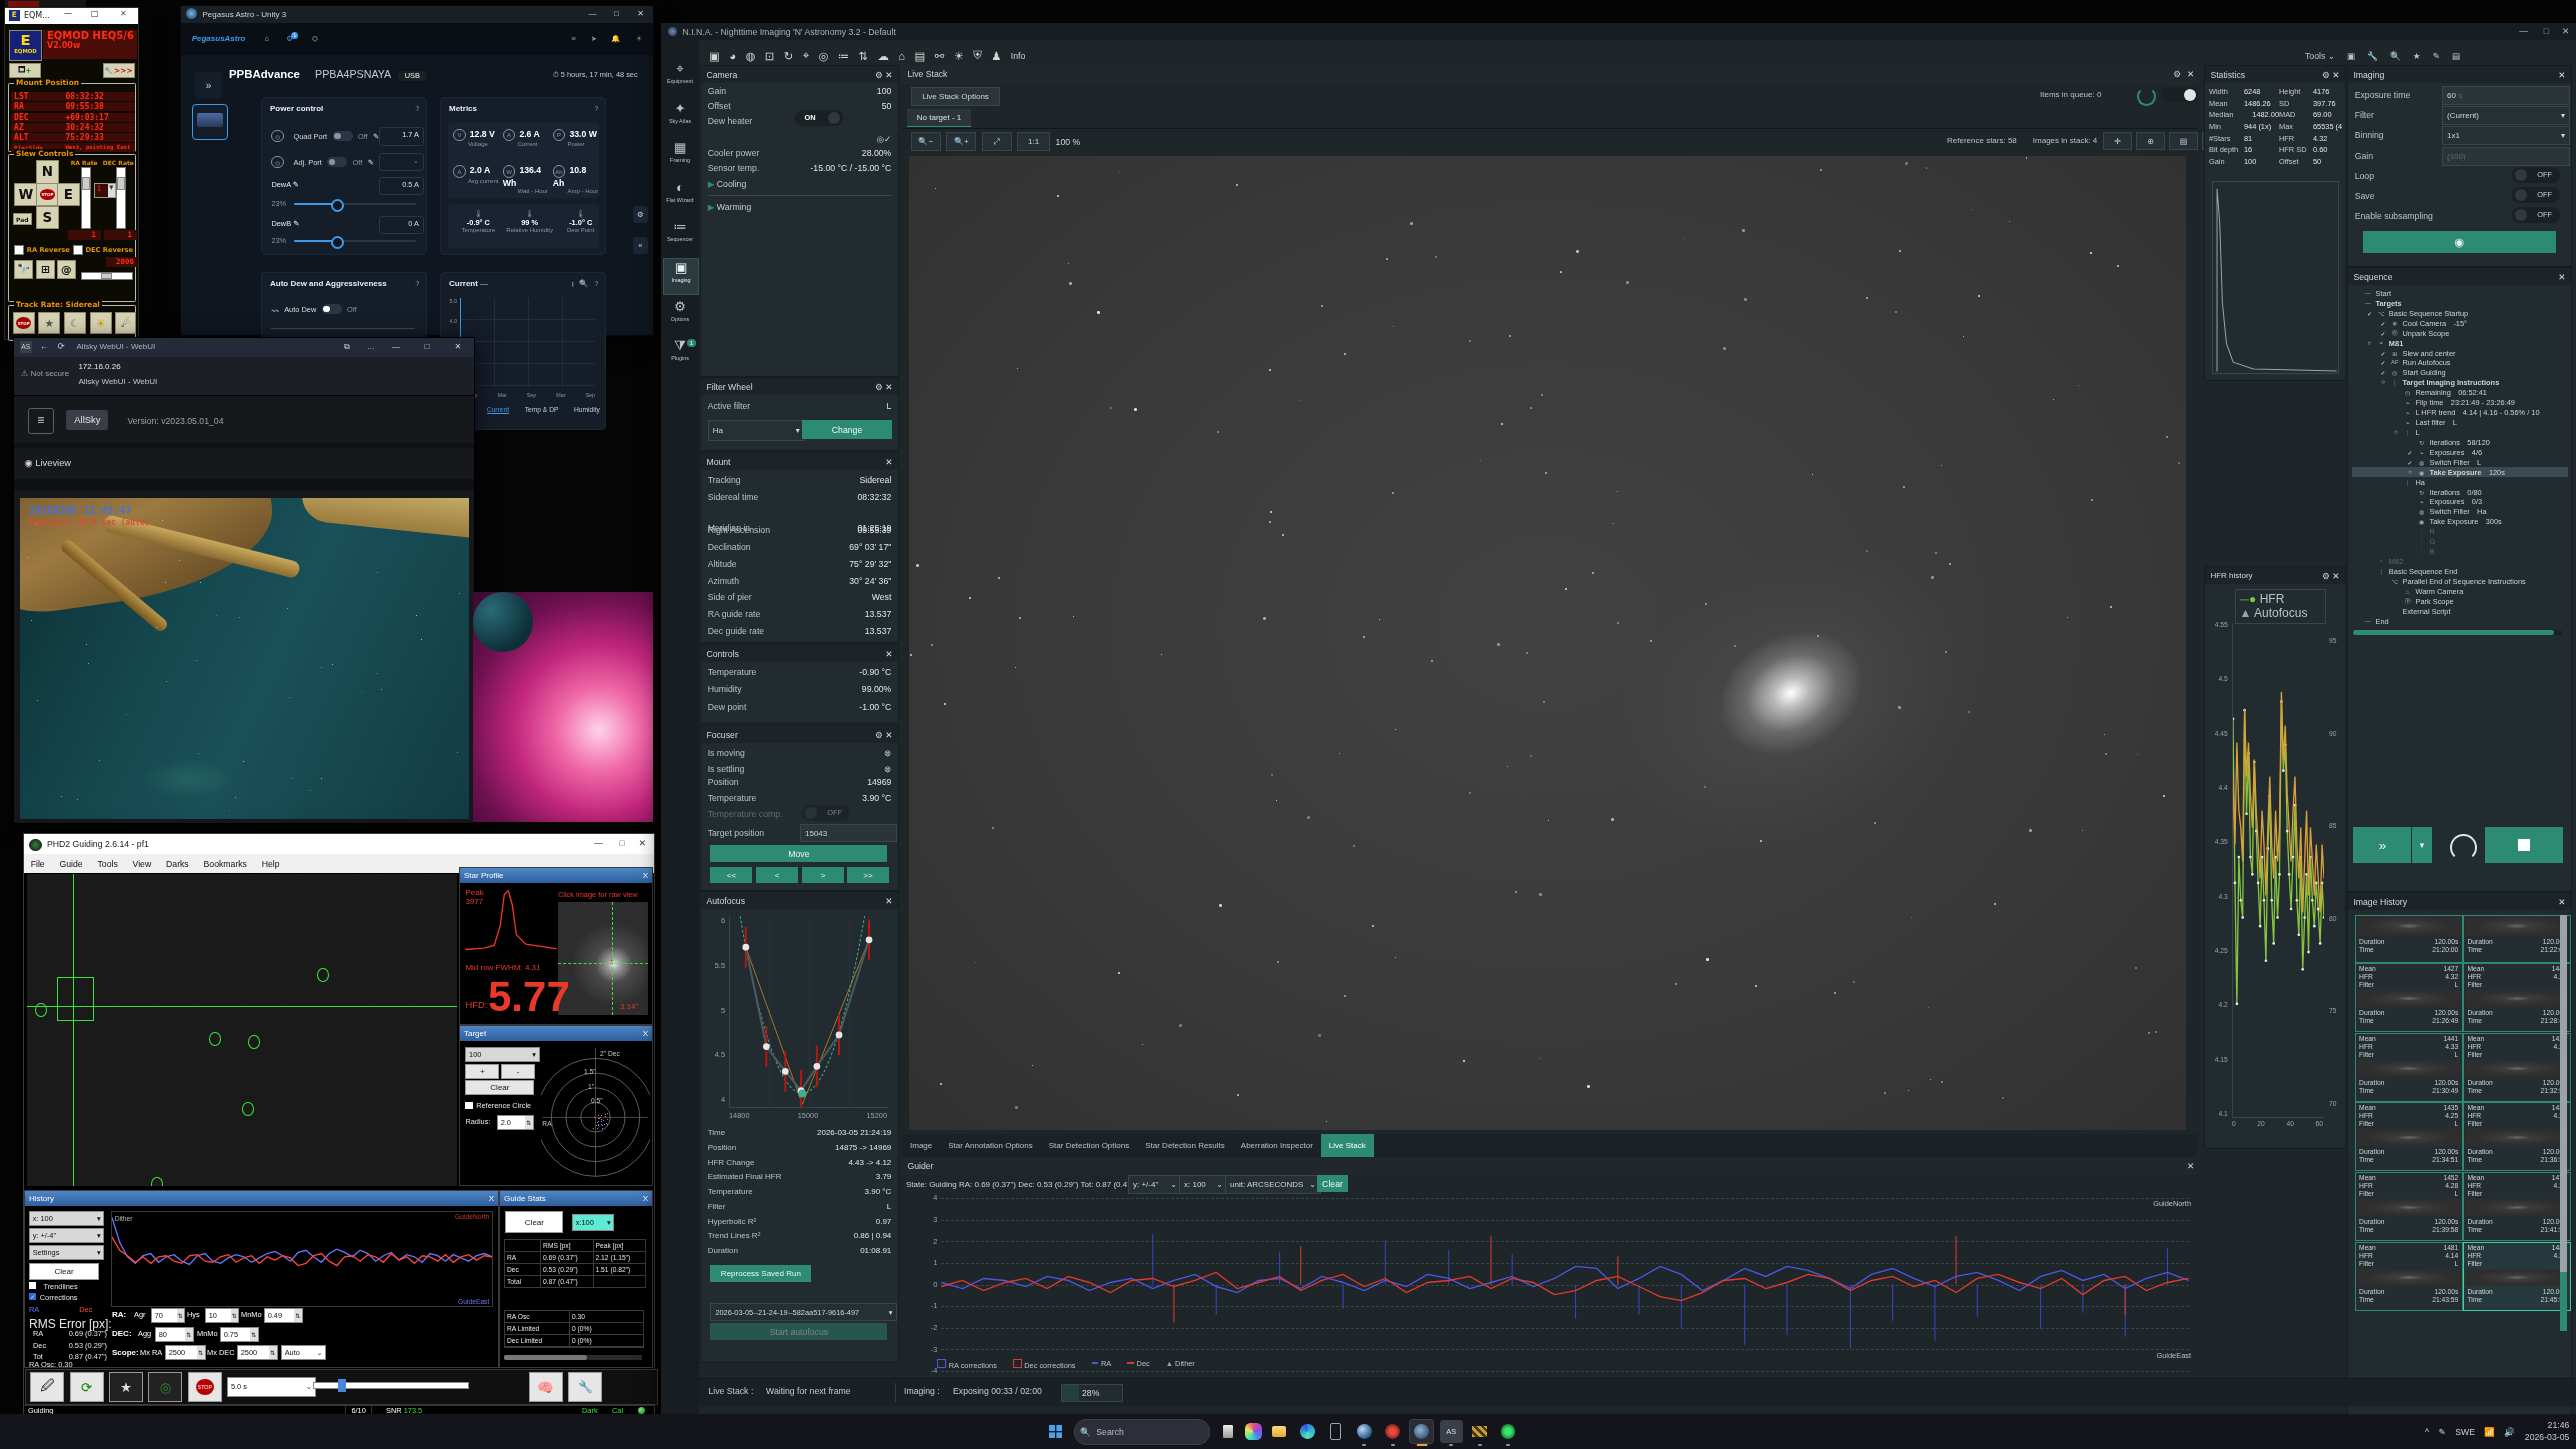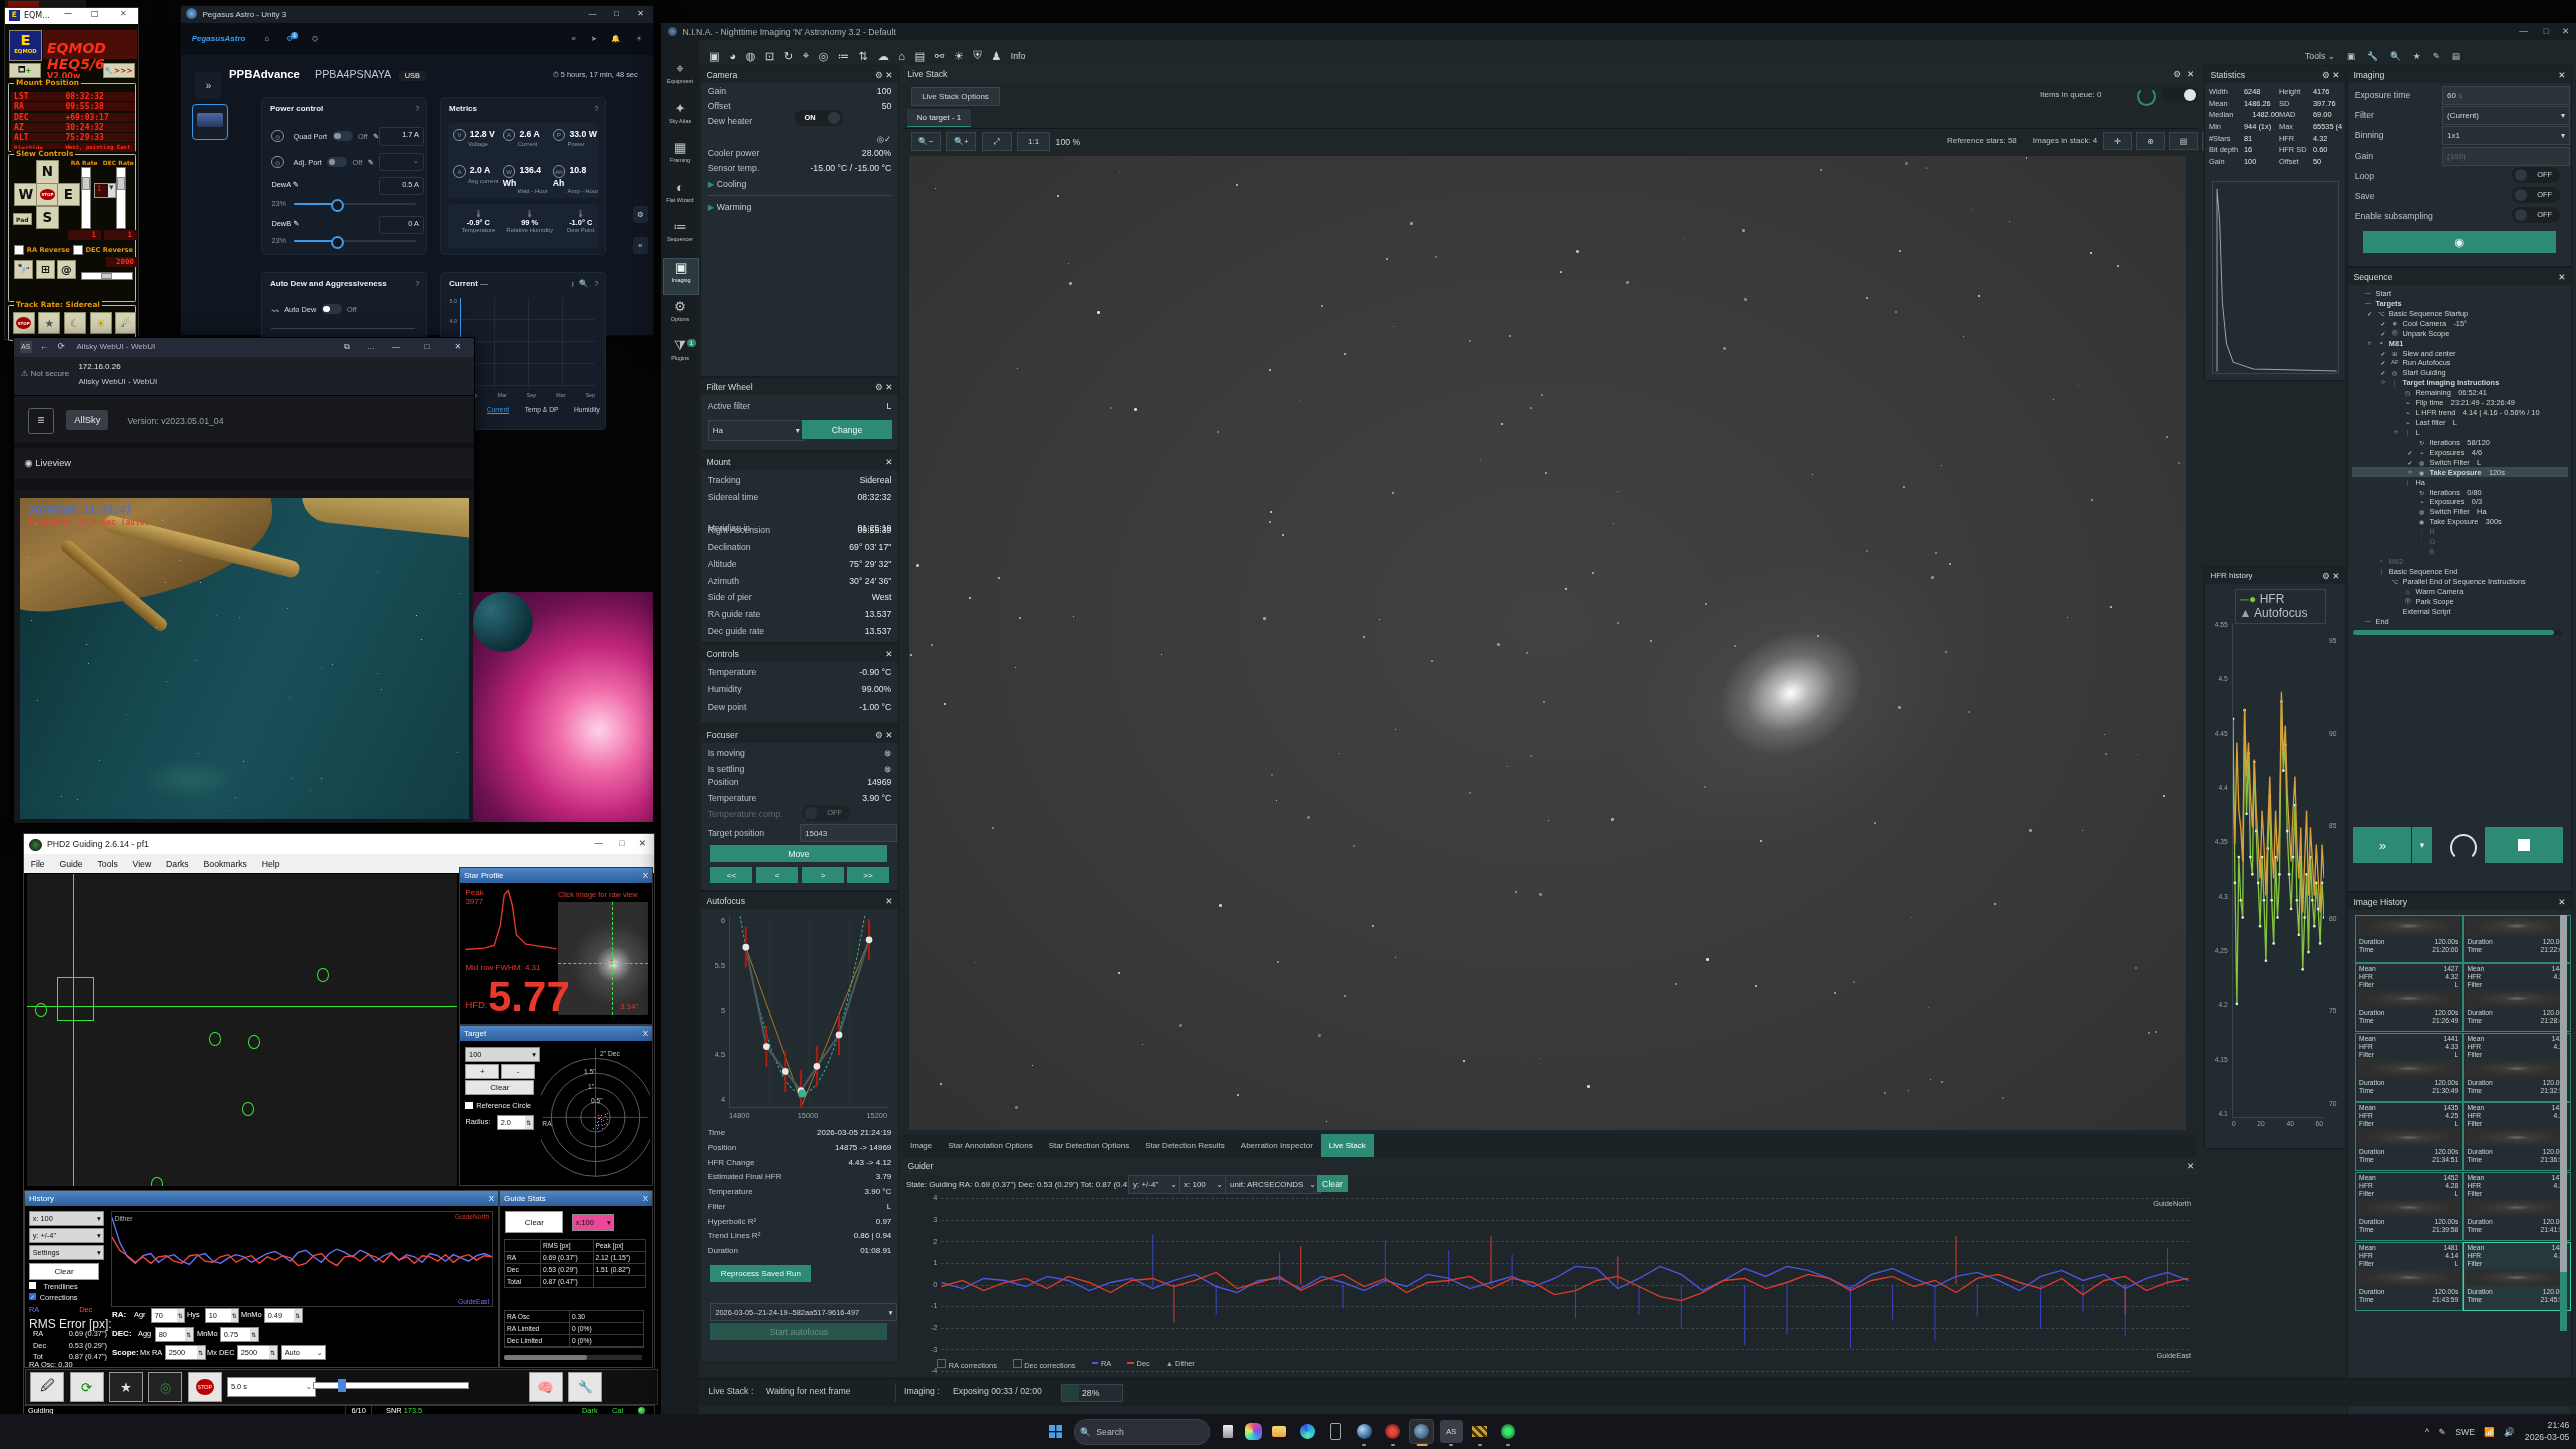--- a/index.html
+++ b/index.html
@@ -106,21 +106,21 @@
       <span style="margin-left:19px;">EQM...</span>
       <span class="abs" style="left:59px;top:1.3px;">—</span>
       <span class="abs" style="left:86px;top:1.3px;">□</span>
       <span class="abs" style="left:115px;top:1.3px;color:#555;">✕</span>
     </div>
     <div class="abs" style="left:4px;top:22px;width:31px;height:29px;background:#16227a;border:0.7px solid #8f8c6d;color:#ffd800;text-align:center;">
       <div style="font-size:14.8px;font-weight:bold;line-height:17.4px;">E</div>
       <div style="font-size:5.4px;font-weight:bold;">EQMOD</div>
     </div>
     <div class="abs" style="left:38px;top:22px;width:90px;height:29px;background:#4a0d08;color:#ff2d16;padding-left:4px;">
-      <div style="font-size:14px;font-weight:bold;margin-top:10px;font-style:italic;">EQMOD HEQ5/6</div>
+      <div style="font-size:10px;font-weight:bold;margin-top:0;">EQMOD HEQ5/6</div>
       <div style="font-size:8px;font-weight:bold;">V2.00w</div>
     </div>
     <div class="eqbtn" style="left:4px;top:55px;width:29.5px;height:13.4px;font-size:7.4px;">🗖<span style="color:#0a8a0a;">+</span></div>
     <div class="eqbtn" style="left:98px;top:55px;width:29.5px;height:13.4px;color:#c00;font-size:7.4px;">🔧&gt;&gt;&gt;</div>
 
     <div class="eqgroup" style="left:2.7px;top:75px;width:126px;height:67px;">
       <div class="glabel">Mount Position</div>
       <div id="eq-pos">
           <div class="eqcell" style="left: 2.7px; top: 8px; width: 50px; height: 9.4px; font-size: 8px;">LST</div>
           <div class="eqcell" style="left: 54px; top: 8px; width: 70px; height: 9.4px; font-size: 8px;">08:32:32</div>
@@ -652,21 +652,21 @@
           <span>⌄</span>
         </div>
     </div>
 
     <div class="phpanel" style="left:475px;top:356px;width:152px;height:176px;">
       <div class="pht" style="left:0;top:0;right:0;">
           <span>Guide Stats</span>
           <span>X</span>
         </div>
       <div class="phbtn" style="left:5.4px;top:20px;width:56px;height:20px;background:#fff;">Clear</div>
-      <div class="phdd" style="left:72px;top:23px;width:35px;height:14.8px;background:#ec4899;">
+      <div class="phdd" style="left:72px;top:23px;width:35px;height:14.8px;background:#5eead4;">
           <span>x:100</span>
           <span>▾</span>
         </div>
       <div class="abs" id="gsTable" style="left:4px;top:48px;width:142px;color:#e8e8e8;font-size:6.7px;">
           <div style="display:flex;border:0.7px solid #3a3a3a;">
             <span style="width:34px;padding:2px;"></span>
             <span style="width:52px;padding:2px;border-left:0.7px solid #3a3a3a;">RMS [px]</span>
             <span style="width:52px;padding:2px;border-left:0.7px solid #3a3a3a;">Peak [px]</span>
           </div>
           <div style="display:flex;border:0.7px solid #3a3a3a;border-top:none;">

